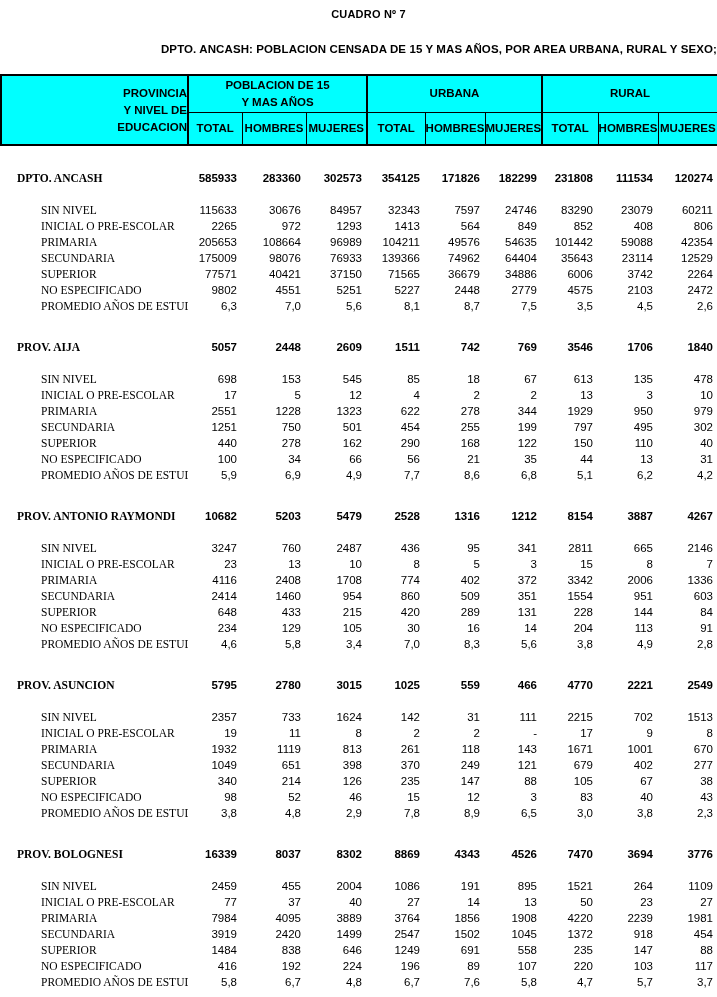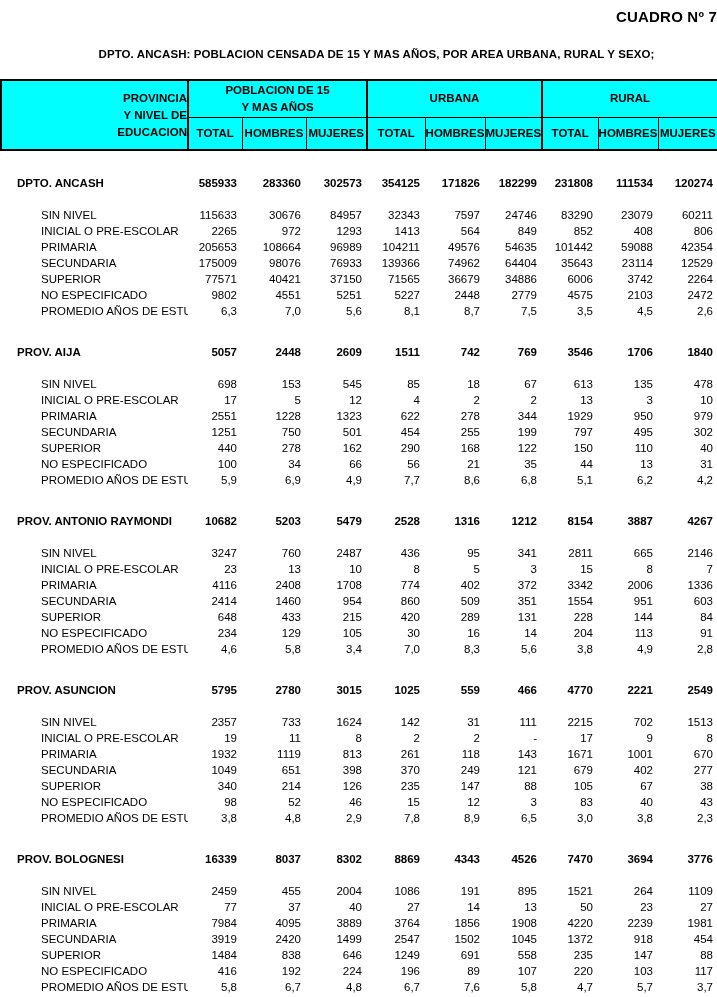--- a/index.html
+++ b/index.html
@@ -2,25 +2,25 @@
 <html><head>
 <meta charset="utf-8">
 <style>
   * { box-sizing: border-box; }
   html, body { margin: 0; padding: 0; }
   body {
     width: 717px; height: 997px; background: #ffffff; color: #000000;
     font-family: "Liberation Sans", sans-serif; overflow: hidden;
   }
   .title {
-    margin-top: 8px; text-align: right;
-    font-size: 15px; font-weight: bold; letter-spacing: 0.2px; padding-left: 20px;
+    margin-top: 8px; text-align: center;
+    font-size: 11px; font-weight: bold; letter-spacing: 0.2px; padding-left: 20px;
   }
   .subtitle {
-    margin-top: 21px; text-align: center;
+    margin-top: 21px; text-align: right;
     font-size: 11.5px; font-weight: bold; line-height: 17px; letter-spacing: 0.1px; padding-left: 36px;
   }
   table.census {
     width: 717px; table-layout: fixed; border-collapse: collapse; margin-top: 16px;
   }
   thead th {
     background: #00FFFF; padding: 0; font-size: 11.5px; font-weight: bold;
     vertical-align: middle; overflow: hidden;
   }
   th.corner { border: 2px solid #000; }
@@ -31,21 +31,21 @@
   }
   th.group.last { border-right: 2px solid #000; }
   th.group .hl { line-height: 17px; text-align: center; }
   th.sub { border: 1px solid #000; border-bottom: 2px solid #000; height: 33px; }
   th.sub.gstart { border-left: 2px solid #000; }
   th.sub.tend { border-right: 2px solid #000; }
   tbody td {
     font-size: 11.5px; height: 16px; padding: 0; vertical-align: middle;
     white-space: nowrap; overflow: hidden;
   }
-  td.lbl { text-align: left; padding-left: 40px; }
+  td.lbl { text-align: left; padding-left: 40px; font-family: Liberation Serif, serif; }
   tr.section-row td.lbl { padding-left: 16px; font-weight: bold; }
   tr.section-row td.num { font-weight: bold; }
   td.num { text-align: right; padding-right: 5px; }
   tr.gap-lg td { height: 25px; }
   tr.gap-sm td { height: 16px; }
 </style>
 </head>
 <body>
 
 <div class="title">CUADRO Nº 7</div>

